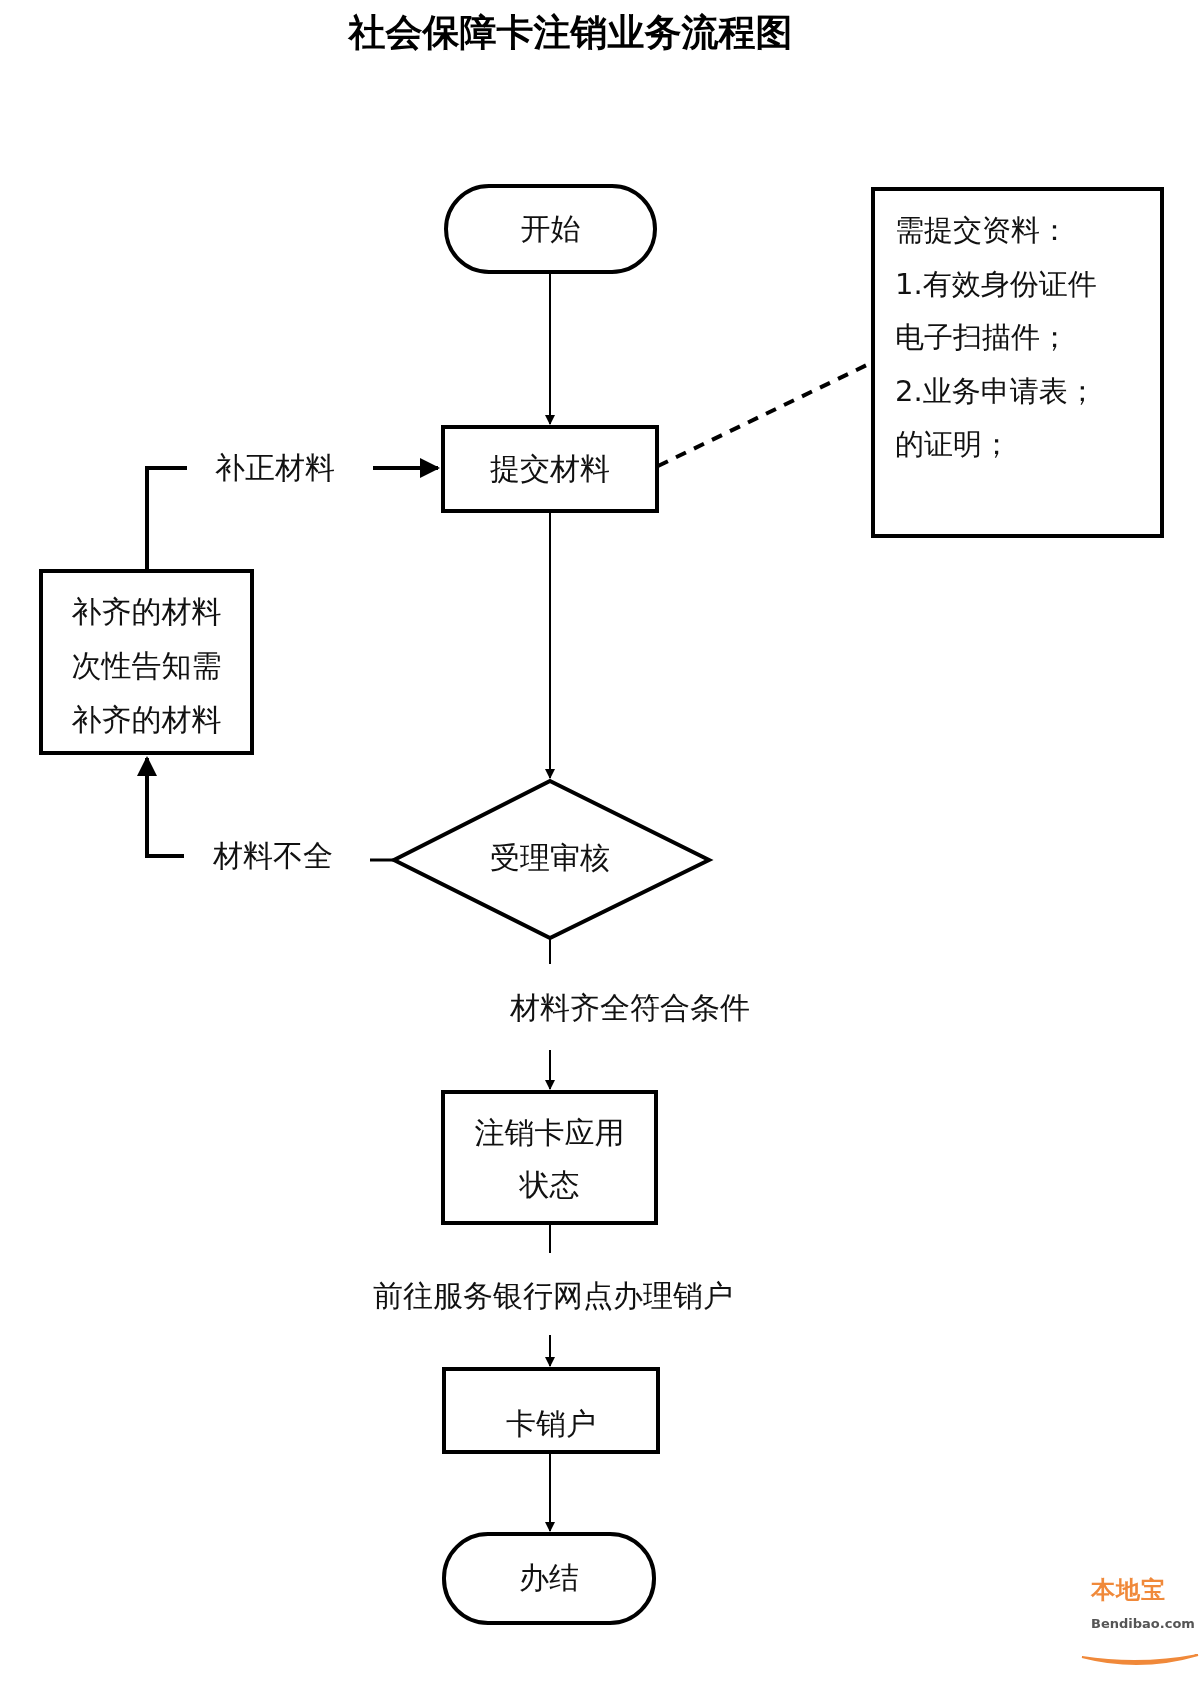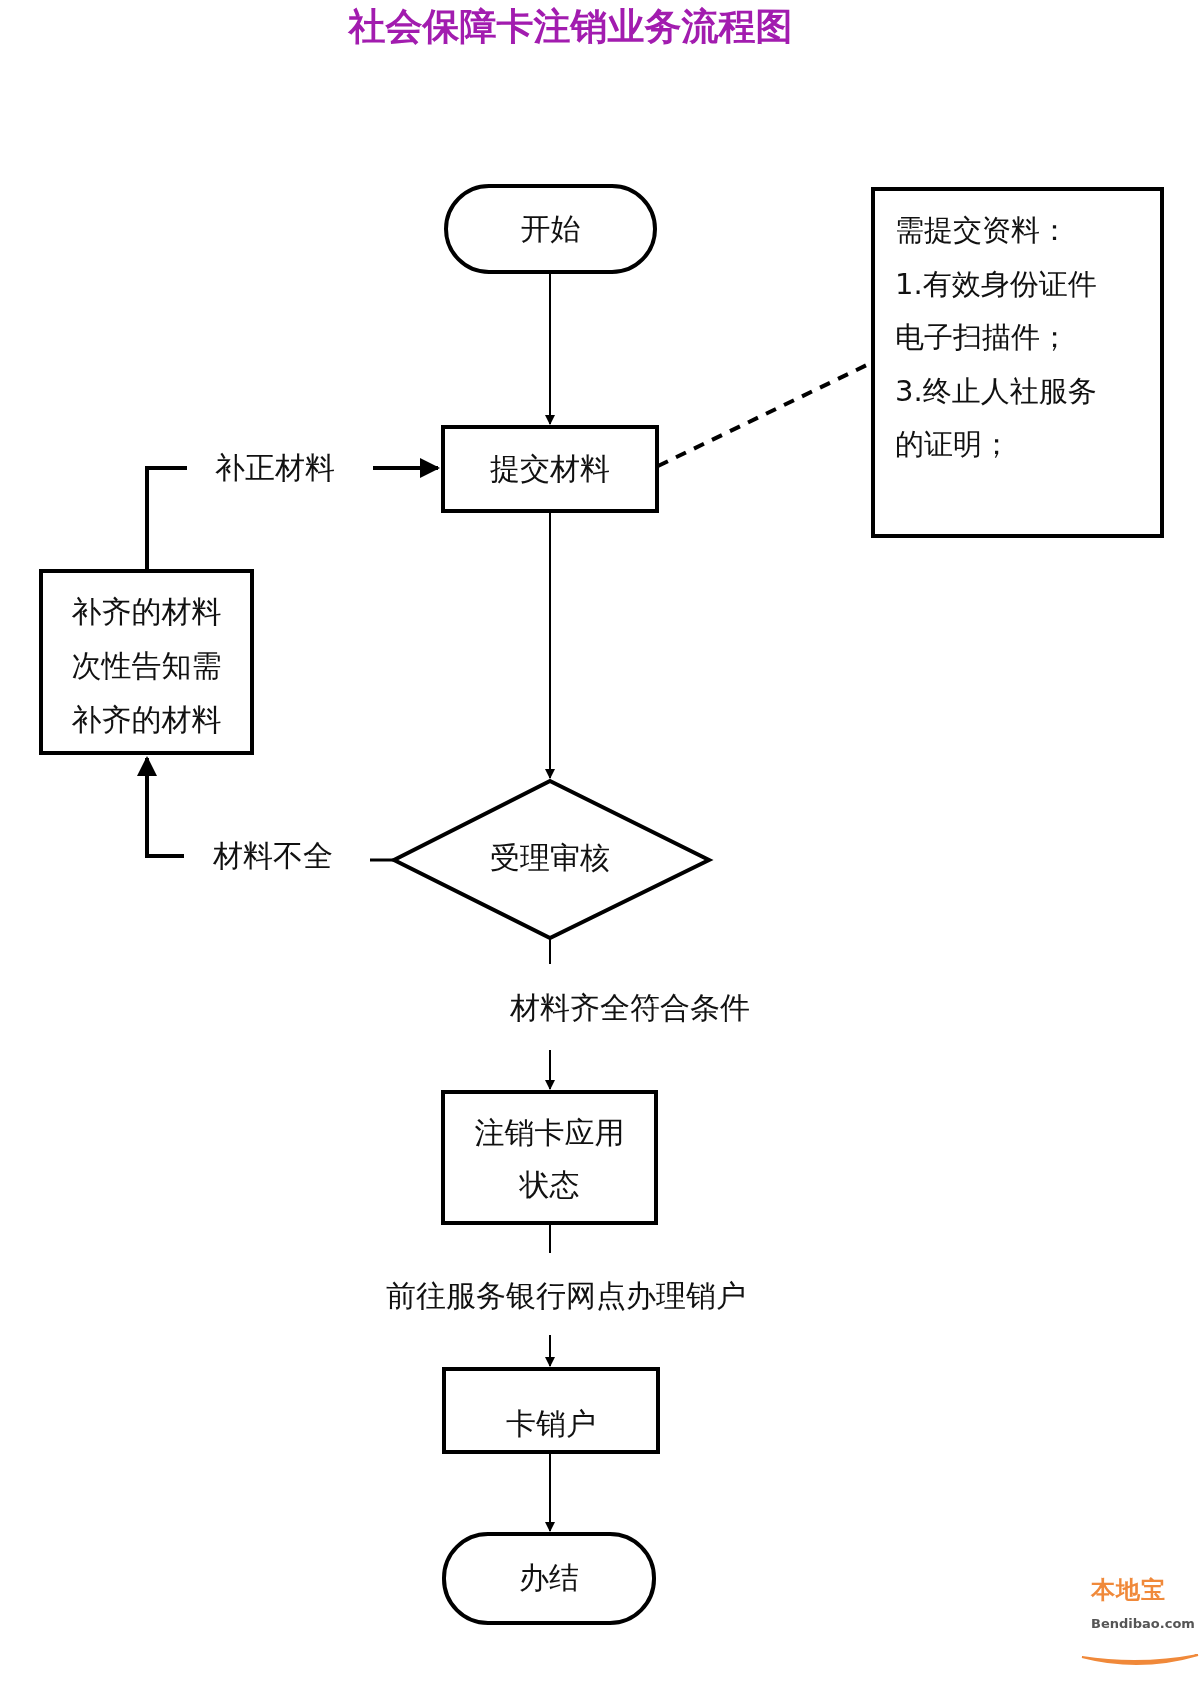--- a/index.html
+++ b/index.html
@@ -1,20 +1,20 @@
 <!DOCTYPE html>
 <html><head>
 <meta charset="utf-8">
 <style>
   html, body { margin: 0; padding: 0; background: #ffffff; }
   body { width: 1200px; height: 1686px; position: relative; overflow: hidden;
          font-family: "DejaVu Sans", "Liberation Sans", sans-serif; color: #111; }
   #diagram { position: absolute; left: 0; top: 0; }
-  .title { position: absolute; left: 0; width: 1141px; top: 4px; text-align: center;
-           font-size: 37px; font-weight: bold; letter-spacing: 0px; line-height: 46px; color: #a21caf; }
+  .title { position: absolute; left: 0; width: 1141px; top: 10px; text-align: center;
+           font-size: 37px; font-weight: bold; letter-spacing: 0px; line-height: 46px; color: #000000; }
   .lbl { position: absolute; font-size: 30px; line-height: 36px; color: #111; white-space: nowrap; text-align: right; }
   .center { text-align: center; }
   .node-text { position: absolute; font-size: 30px; line-height: 52px; text-align: center; color: #111; }
   .note-text { position: absolute; left: 895px; top: 204px; width: 260px; font-size: 29px; line-height: 53.5px; color: #111; }
   .note-text div { white-space: nowrap; }
   .wm { position: absolute; left: 1085px; top: 1538px; width: 108px; height: 58px; margin-top: 38px; }
   .wm-cn { position: absolute; left: 6px; top: 0; font-size: 24px; font-weight: bold; color: #f0893a; letter-spacing: 1px; line-height: 28px; }
   .wm-en { position: absolute; left: 6px; top: 40px; font-size: 13px; font-weight: bold; color: #555; line-height: 16px; }
 </style>
 </head>
@@ -86,25 +86,25 @@
   <div>状态</div>
 </div>
 
 <div class="node-text" style="left:444px; top:1384px; width:214px;margin-top:14px;">卡销户</div>
 <div class="node-text" style="left:444px; top:1552px; width:210px;">办结</div>
 
 <div class="note-text">
   <div>需提交资料：</div>
   <div>1.有效身份证件</div>
   <div>电子扫描件；</div>
-  <div>3.终止人社服务</div>
+  <div>2.业务申请表；</div>
   <div>的证明；</div>
 </div>
 
 <div class="lbl" style="left:215px; top:450px;">补正材料</div>
 <div class="lbl" style="left:213px; top:838px;">材料不全</div>
 <div class="lbl center" style="left:350px; width:400px; top:990px;text-align:right;">材料齐全符合条件</div>
-<div class="lbl center" style="left:316px; width:500px; top:1278px;">前往服务银行网点办理销户</div>
+<div class="lbl center" style="left:303px; width:500px; top:1278px;">前往服务银行网点办理销户</div>
 
 <div class="wm">
   <div class="wm-cn">本地宝</div>
   <div class="wm-en">Bendibao.com</div>
 </div>
 
 </body></html>

